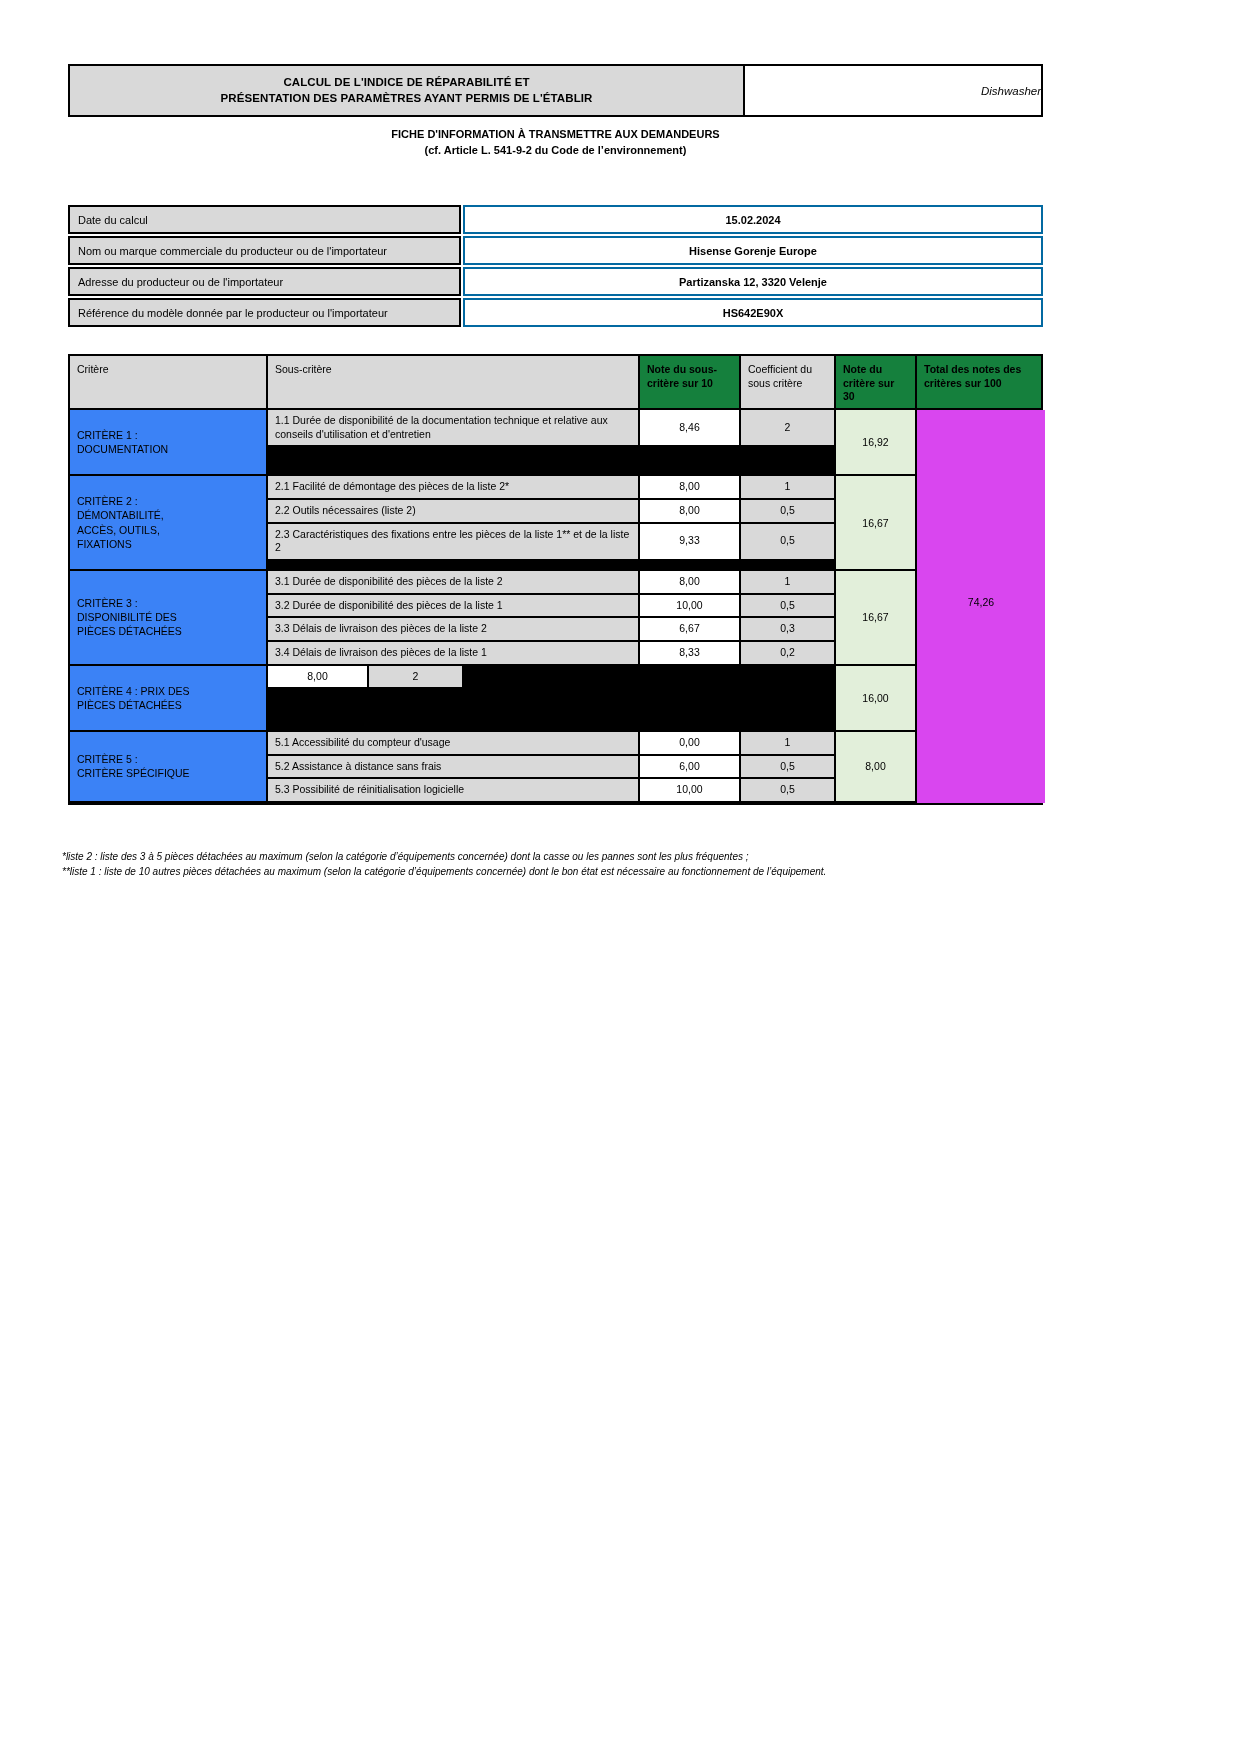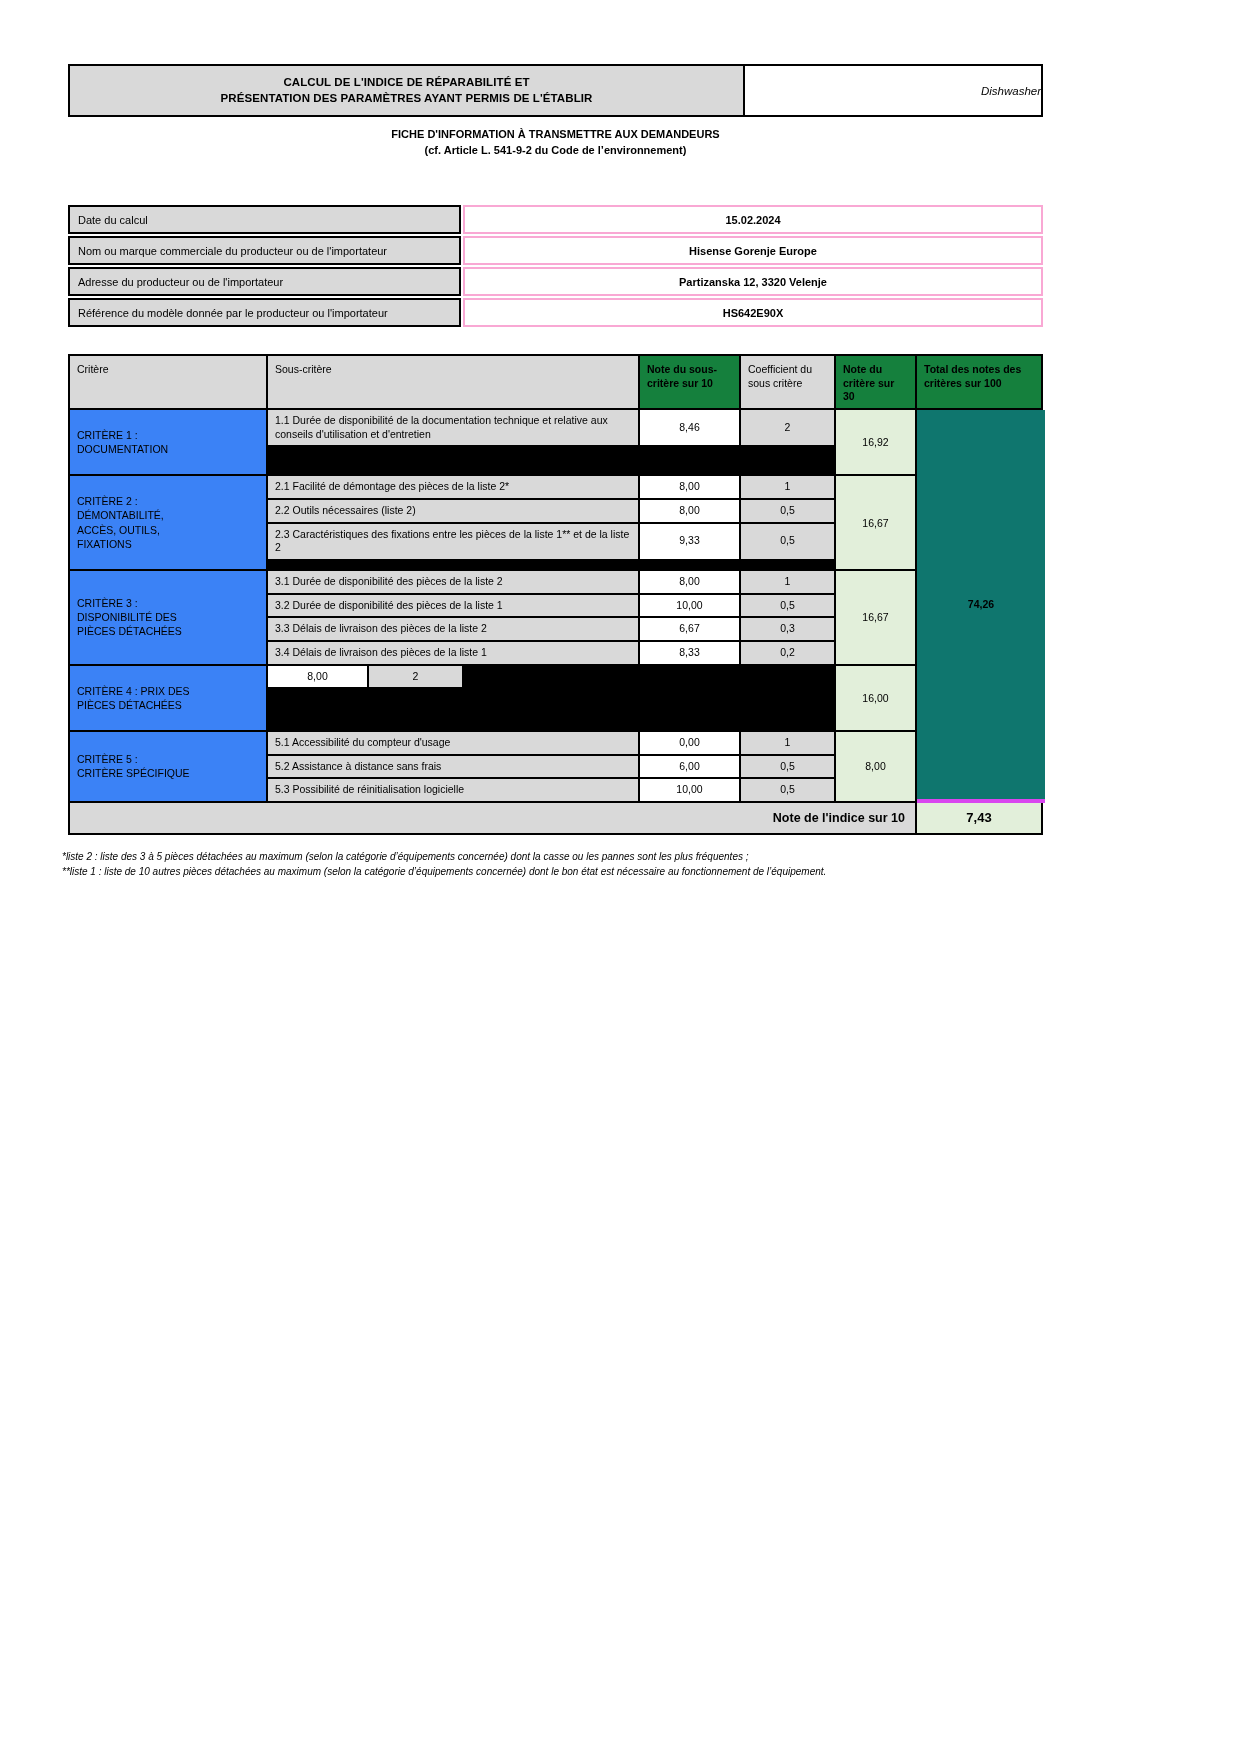--- a/index.html
+++ b/index.html
@@ -99,21 +99,21 @@
     box-sizing: border-box;
     display: flex;
     align-items: center;
     padding-left: 8px;
     font-size: 11px;
   }
   .info-value {
     flex: 1 1 auto;
     margin-left: 2px;
     background: #ffffff;
-    border: 2px solid #f9a8d4;
+    border: 2px solid #0369a1;
     box-sizing: border-box;
     display: flex;
     align-items: center;
     justify-content: center;
     font-size: 11px;
     font-weight: bold;
   }
 
   
   .main-table {
@@ -201,27 +201,26 @@
     width: 100%;
   }
   .body-left {
     display: flex;
     flex-direction: column;
     flex: 1 1 auto;
   }
   .grand-total {
     box-sizing: border-box;
     flex: 0 0 128px;
-    background: #0f766e;
-    border-bottom: 4px solid #d946ef;
+    background: #d946ef;
+    border-bottom: 8px solid #d946ef;
     display: flex;
     align-items: center;
     justify-content: center;
     font-size: 10.5px;
-    font-weight: bold;
   }
 
   .final-row {
     display: flex;
     width: 100%;
   }
   .final-label {
     box-sizing: border-box;
     flex: 0 0 847px;
     background: #d9d9d9;
@@ -415,24 +414,20 @@
                 <div class="cell c-note">10,00</div>
                 <div class="cell c-coef">0,5</div>
               </div>
             </div>
             <div class="n20-col">8,00</div>
           </div>
         </div>
       <div class="grand-total">74,26</div>
     </div>
 
-    <div class="final-row">
-      <div class="final-label">Note de l'indice sur 10</div>
-      <div class="final-value">7,43</div>
-    </div>
   </div>
 
   <div class="footnotes">
     <div>*liste 2 : liste des 3 à 5 pièces détachées au maximum (selon la catégorie d’équipements concernée) dont la casse ou les pannes sont les plus fréquentes ;</div>
     <div>**liste 1 : liste de 10 autres pièces détachées au maximum (selon la catégorie d’équipements concernée) dont le bon état est nécessaire au fonctionnement de l’équipement.</div>
   </div>
 
 </div>
 
 </body></html>

